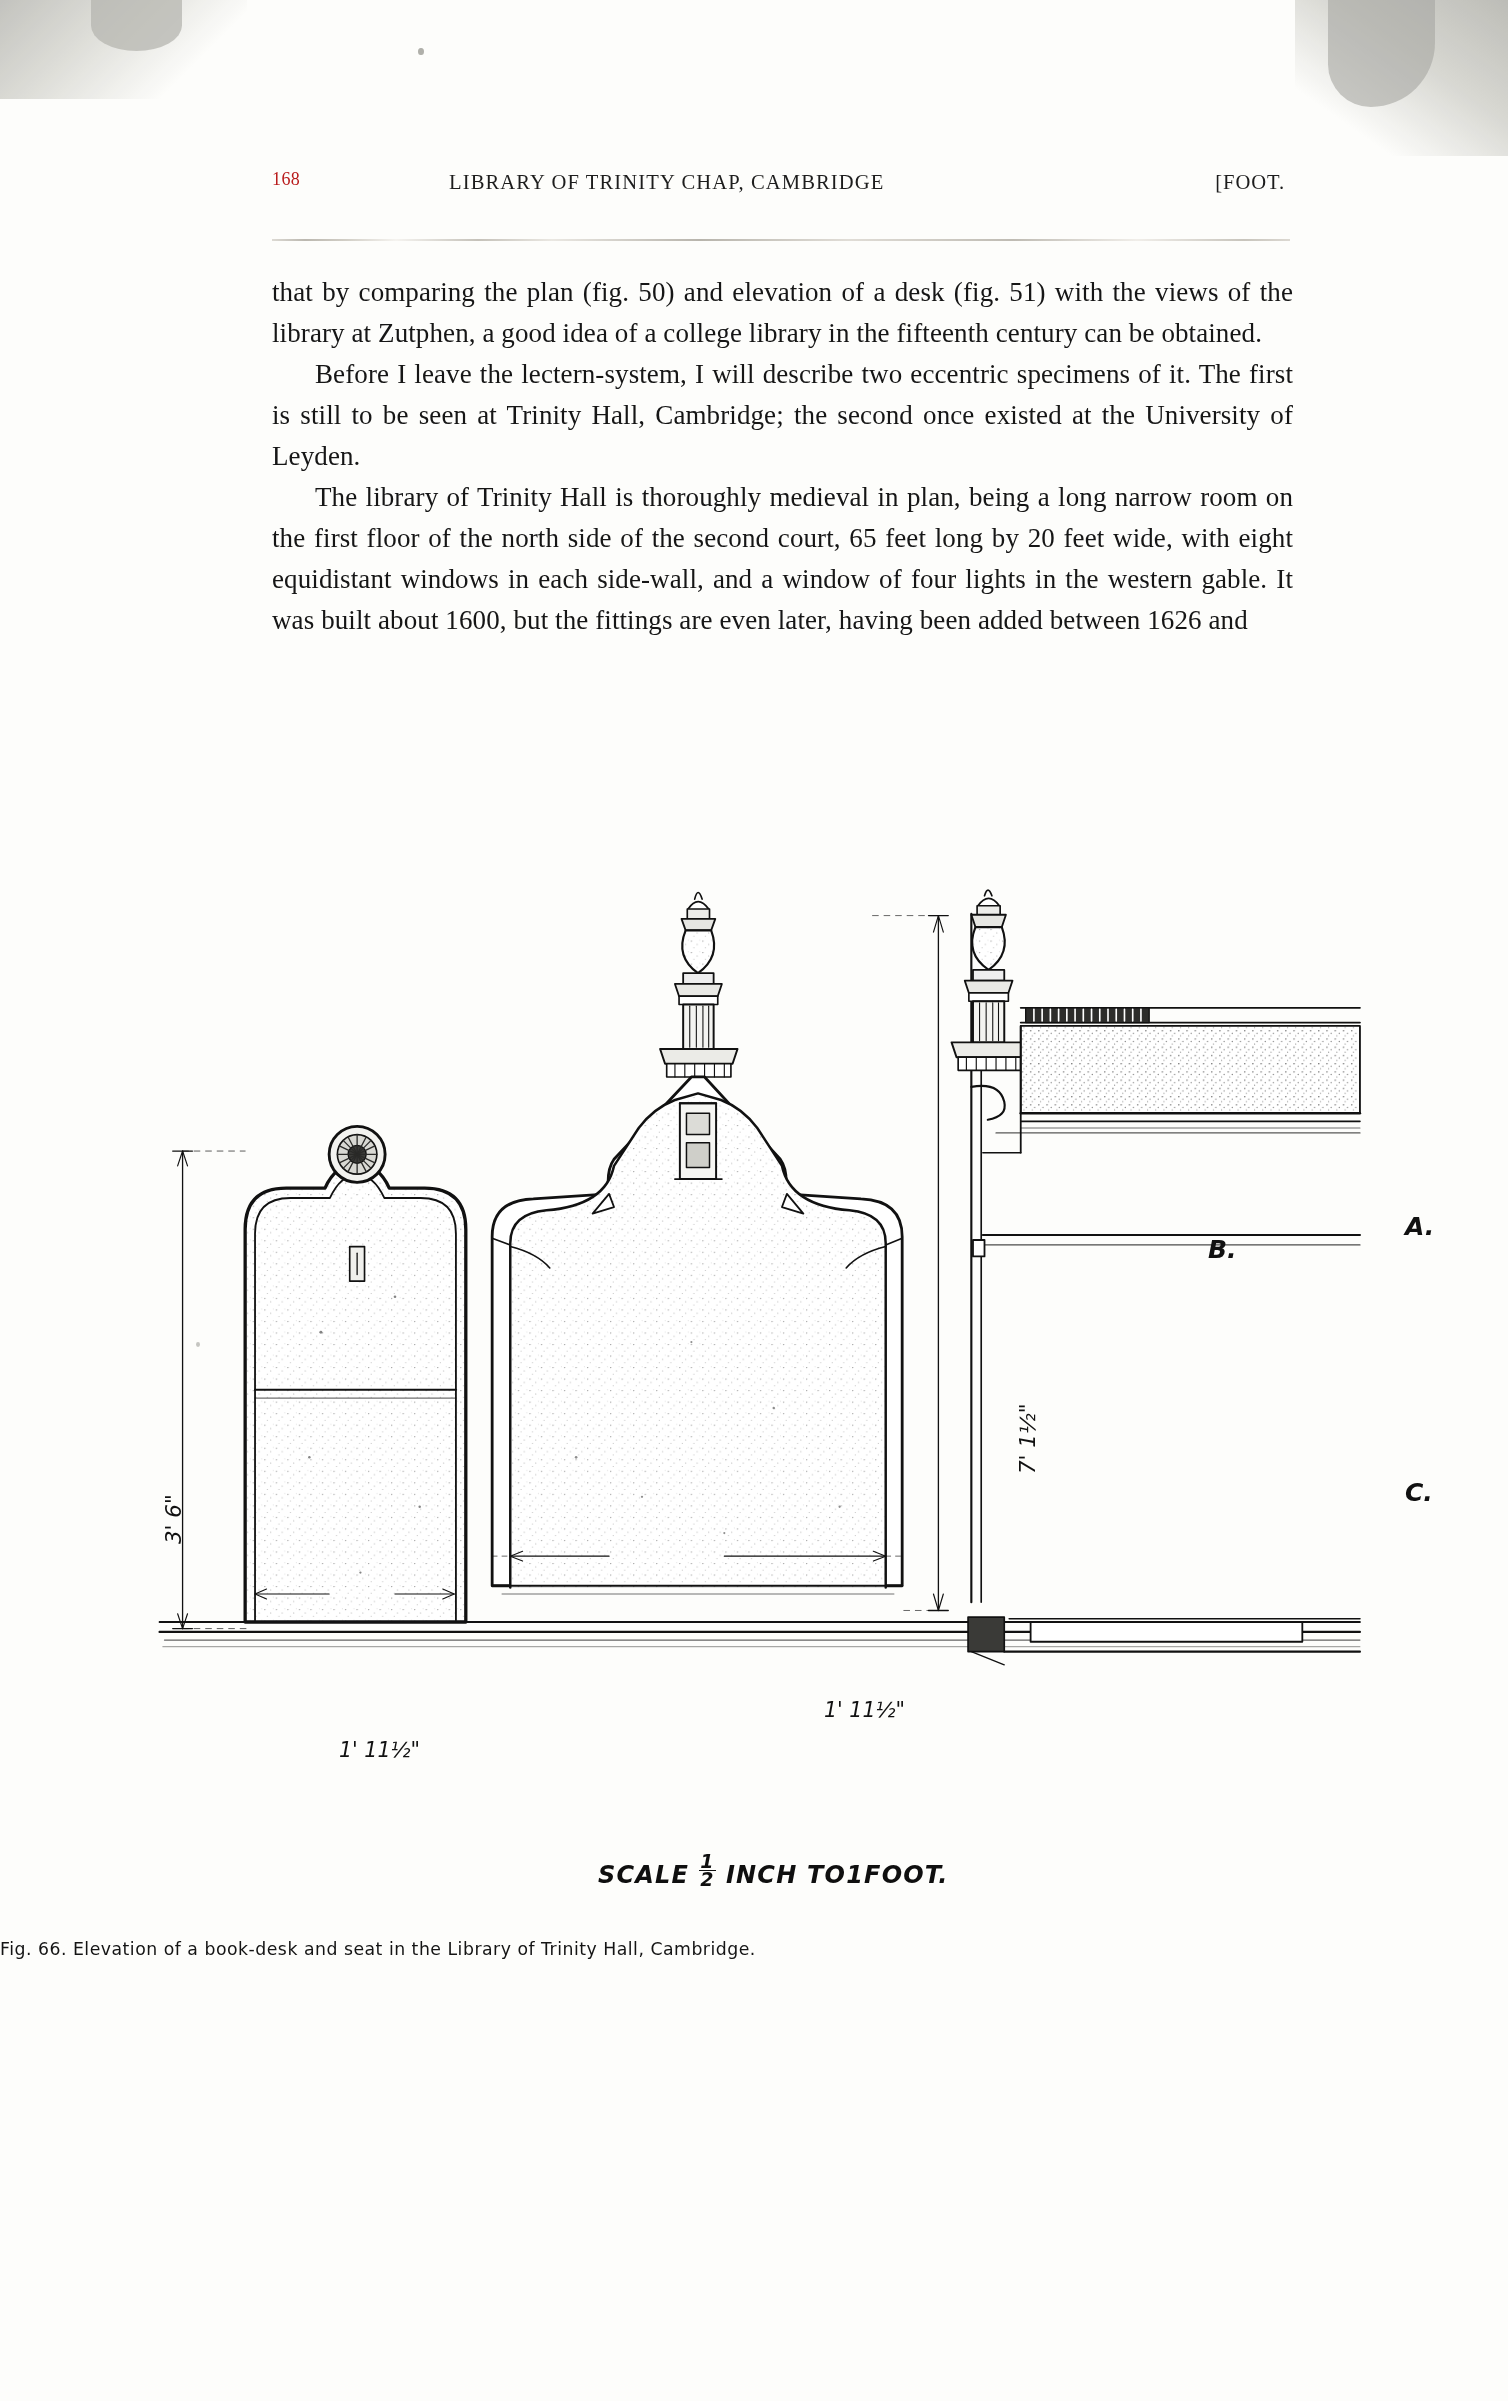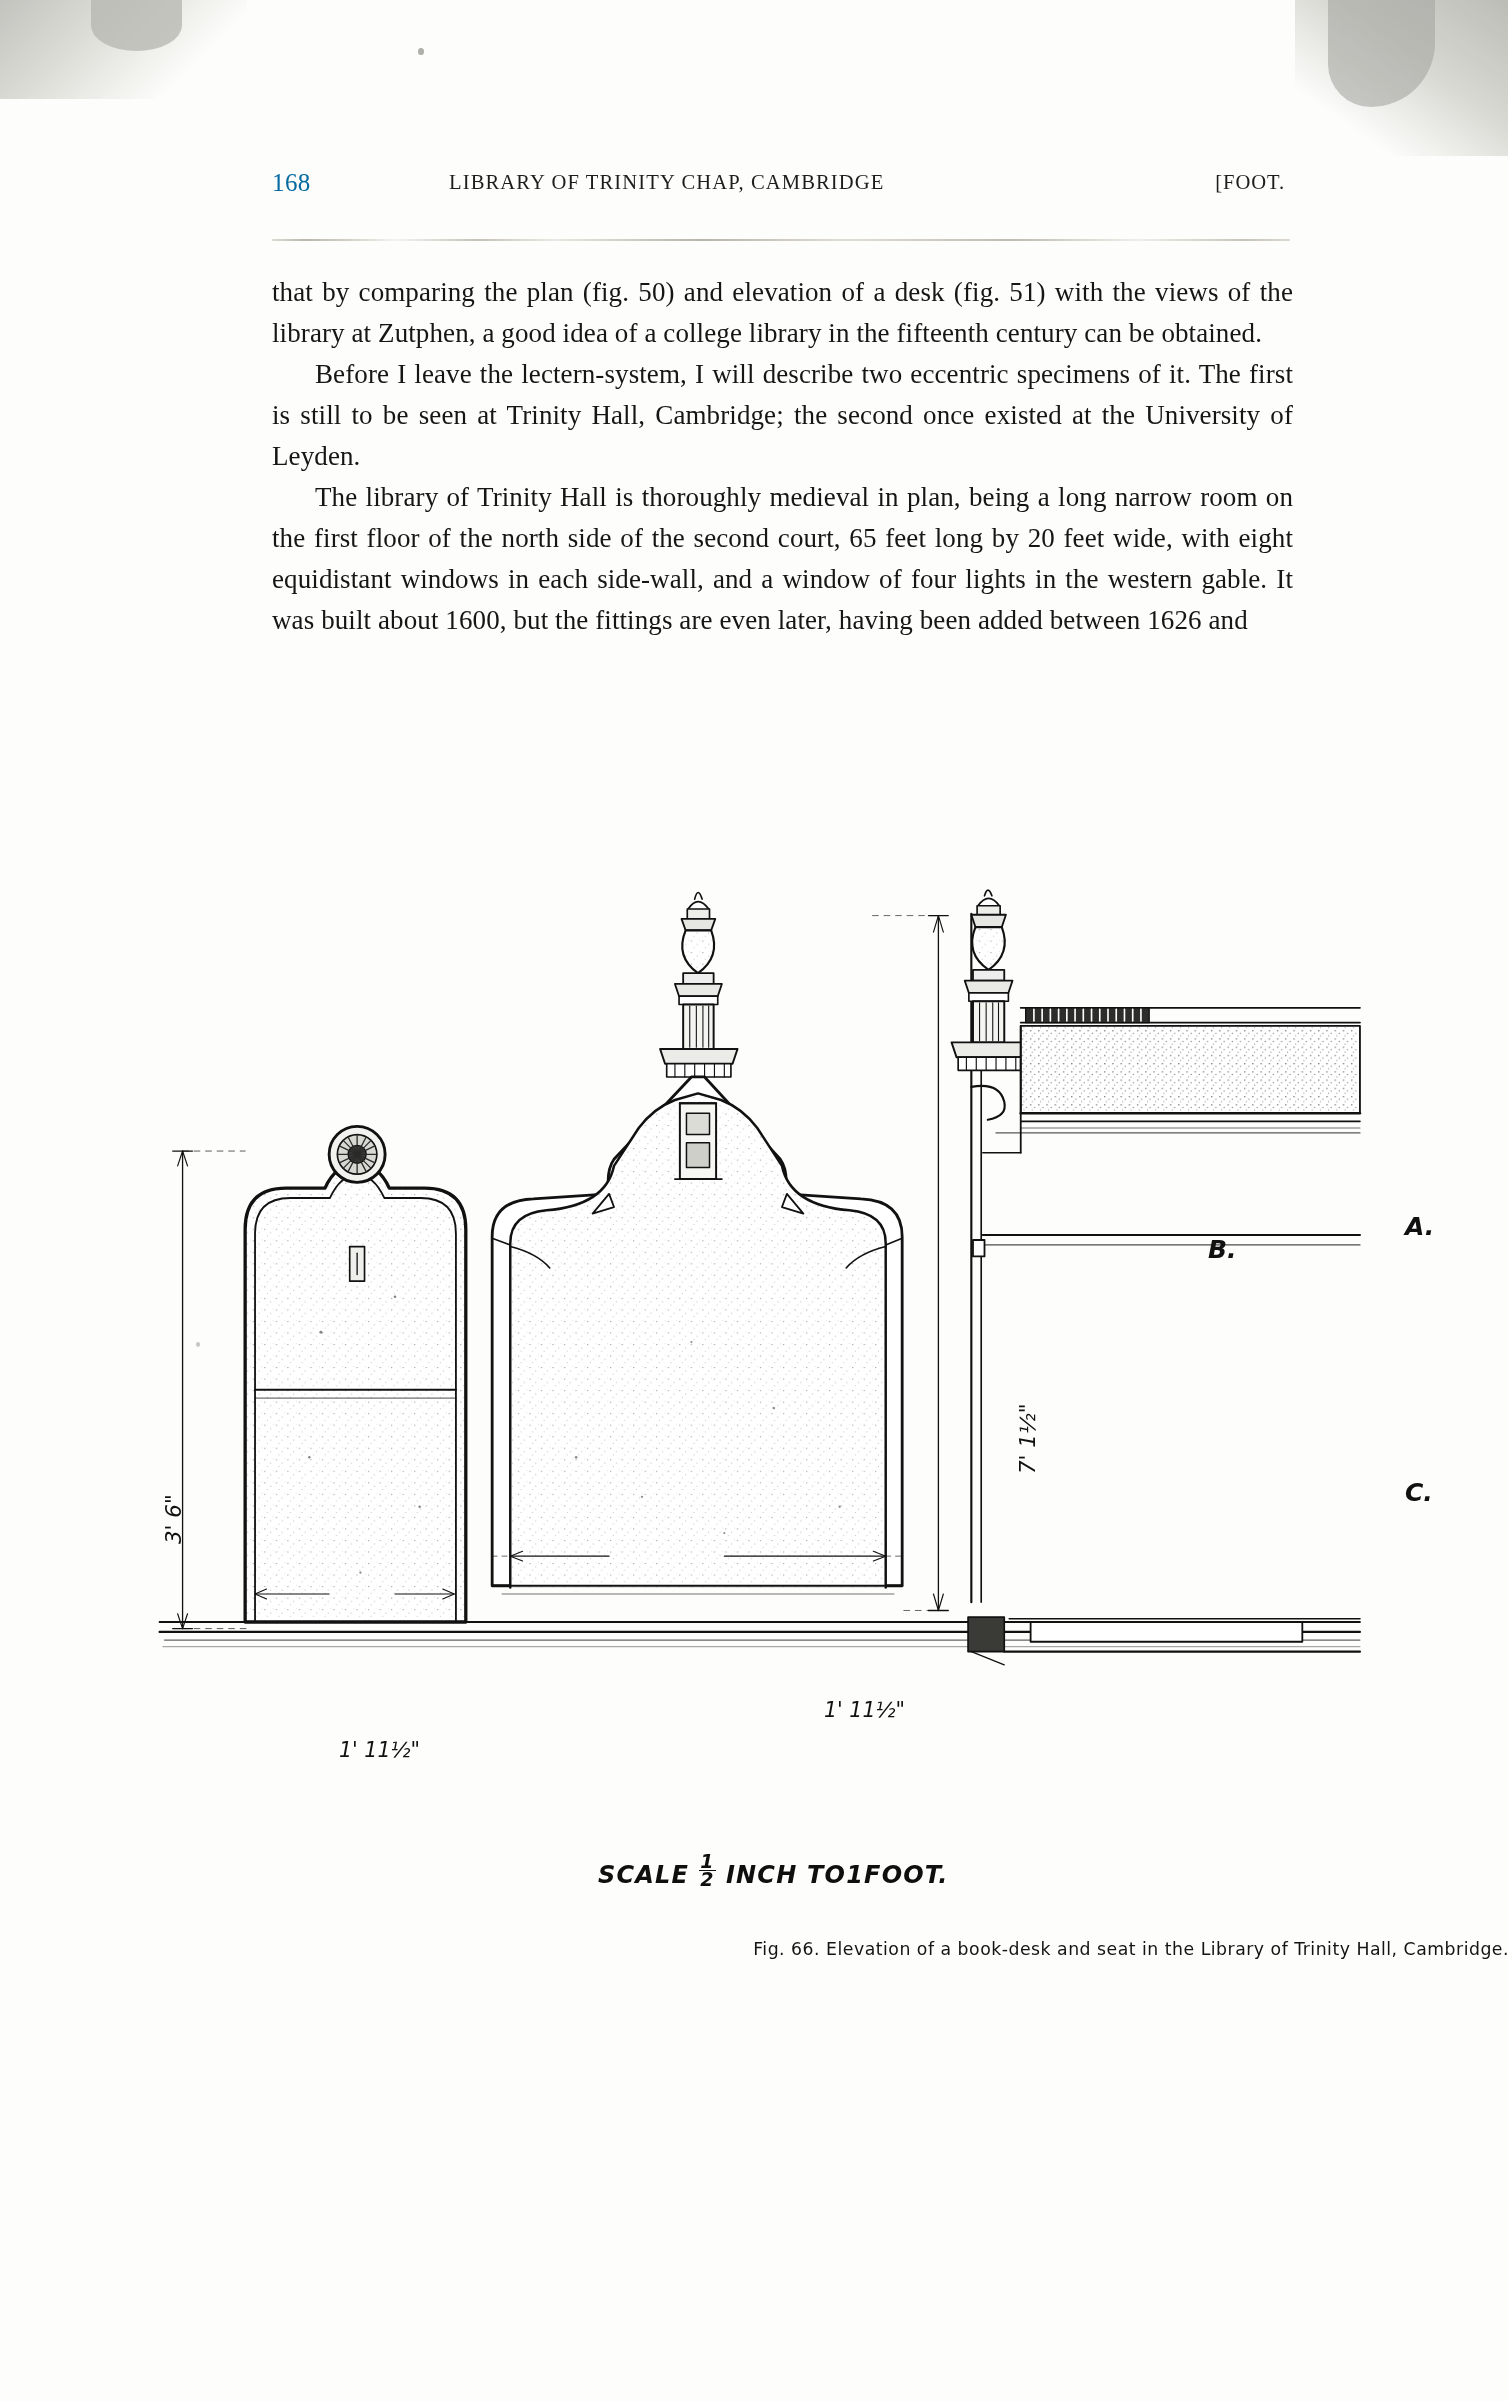--- a/index.html
+++ b/index.html
@@ -65,23 +65,23 @@
   .running-head {
     position: absolute;
     left: 272px;
     top: 169px;
     width: 1013px;
     height: 33px;
   }
   .folio {
     position: absolute;
     left: 0; top: 0;
-    font-size: 25px;
+    font-size: 18px;
     letter-spacing: 0.4px;
-    color: #0369a1;
+    color: #b91c1c;
   }
   .head-title {
     position: absolute;
     left: 177px;
     top: 1.6px;
     font-size: 20.6px;
     letter-spacing: 1.1px;
     color: #1d1d1d;
   }
   .head-chap {
@@ -162,21 +162,21 @@
     border-bottom: 1.6px solid #0f0f0f;
     padding: 0 1.6px;
   }
   .scale-caption .frac .den { display: block; padding: 0 1.6px; }
 
   .fig-caption {
     position: absolute;
     left: 0;
     top: 1939px;
     width: 1509px;
-    text-align: right;
+    text-align: left;
     font-family: "DejaVu Sans", sans-serif;
     font-size: 17.3px;
     letter-spacing: 0.5px;
     color: #141414;
   }
 
   
   .letter-label {
     position: absolute;
     font-family: "DejaVu Sans", sans-serif;

